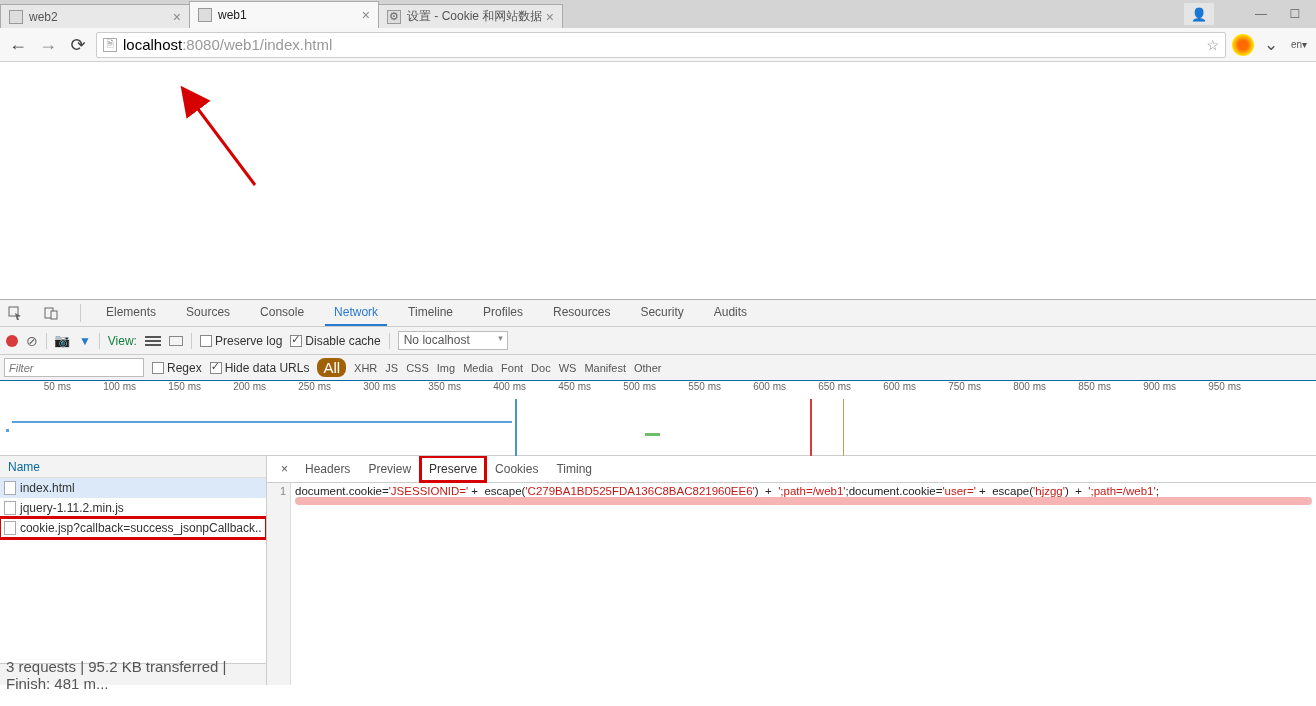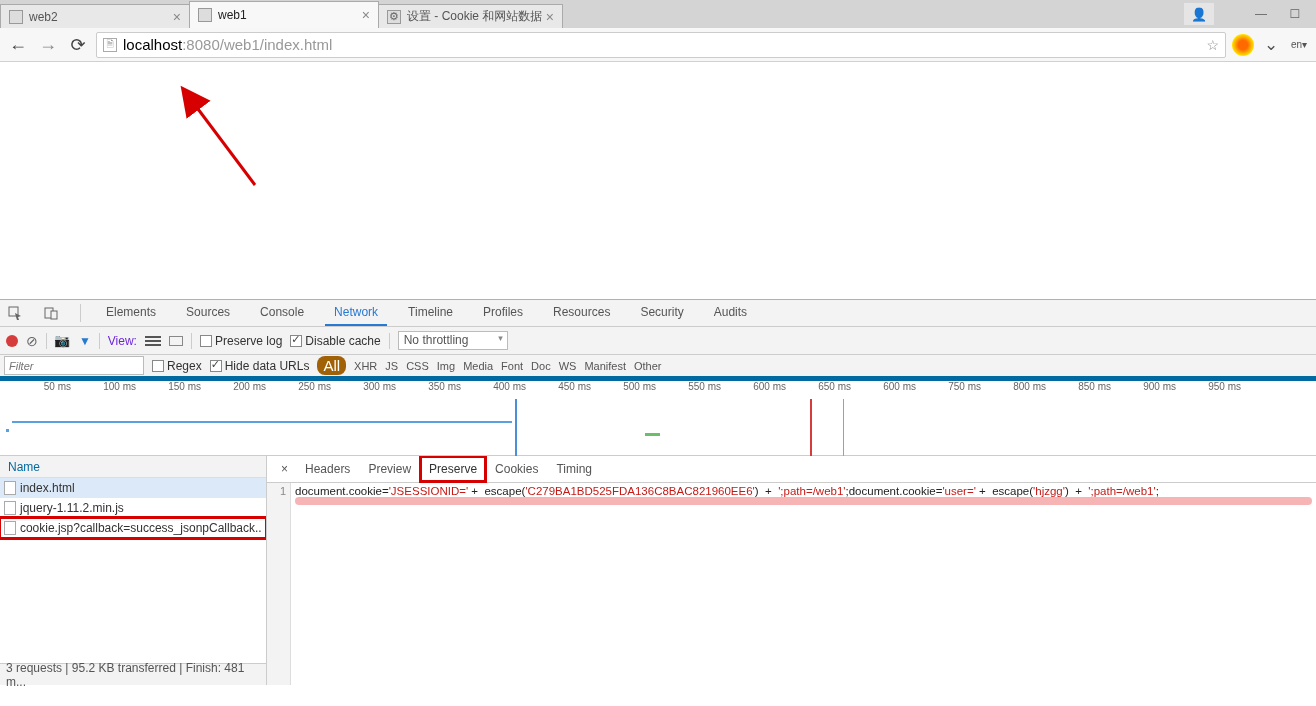--- a/index.html
+++ b/index.html
@@ -28,45 +28,45 @@
 .dt-main-tabs{height:27px;background:#f3f3f3;border-bottom:1px solid #ccc;display:flex;align-items:center;padding:0 4px;gap:12px}
 .dt-picker{width:22px;height:20px;display:flex;align-items:center;justify-content:center;color:#666;margin-right:2px}
 .dt-main-tab{padding:0 9px;height:26px;display:flex;align-items:center;color:#555;cursor:pointer;border-bottom:2px solid transparent}
 .dt-main-tab.active{color:#2879d1;border-bottom:2px solid #2879d1}
 .dt-toolbar{height:28px;background:#f3f3f3;border-bottom:1px solid #ccc;display:flex;align-items:center;padding:0 6px;gap:8px}
 .rec{width:12px;height:12px;border-radius:50%;background:#d63c3c}
 .clear{font-size:14px;color:#666}
 .cam{font-size:13px;color:#555}
 .funnel{font-size:12px;color:#2879d1}
 .divider{width:1px;height:16px;background:#ccc}
-.toolbar-label{color:#6d28d9}
+.toolbar-label{color:#15803d}
 .listview-btn{width:16px;height:10px;background:linear-gradient(#555 0 2px,transparent 2px 4px,#555 4px 6px,transparent 6px 8px,#555 8px 10px)}
 .bigview-btn{width:14px;height:10px;border:1px solid #888}
 .cb{width:12px;height:12px;border:1px solid #888;display:inline-block;vertical-align:middle;margin-right:3px;position:relative;background:#fff}
 .cb.checked::after{content:"✓";position:absolute;top:-3px;left:0;font-size:11px;color:#444}
 .sel{height:19px;border:1px solid #bbb;background:#fff;padding:1px 16px 1px 5px;position:relative;min-width:110px;color:#555}
 .sel::after{content:"▾";position:absolute;right:4px;top:1px;font-size:9px;color:#888}
-.filter-row{height:26px;background:#f3f3f3;border-bottom:5px solid #0369a1;display:flex;align-items:center;padding:0 4px;gap:8px}
+.filter-row{height:26px;background:#f3f3f3;border-bottom:1px solid #0369a1;display:flex;align-items:center;padding:0 4px;gap:8px}
 .filter-input{width:140px;height:19px;border:1px solid #bbb;background:#fff;padding:0 4px;color:#999;font-size:11px;font-style:italic}
 .pill{padding:1px 6px;border-radius:8px;background:#a16207;color:#fff;font-size:15px}
 .type-link{color:#555;font-size:11px;cursor:pointer}
 .timeline{height:75px;border-bottom:1px solid #ccc;background:#fff;position:relative}
 .tl-labels{height:18px;display:flex;padding-left:8px}
 .tl-label{width:65px;font-size:10px;color:#666;text-align:right;padding-right:2px}
 .tl-body{height:57px;position:relative}
 .tl-seg{position:absolute;height:3px;top:30px}
 .net-panel{display:flex;height:229px}
 .req-list{width:267px;border-right:1px solid #ccc;display:flex;flex-direction:column}
 .req-header{height:22px;border-bottom:1px solid #ddd;display:flex;align-items:center;padding:0 8px;font-weight:400;color:#0369a1;background:#f3f3f3}
 .req-rows{flex:1;overflow:auto}
 .req-row{height:20px;display:flex;align-items:center;padding:0 4px;gap:4px;cursor:pointer}
 .req-row.selected{background:#dbe9f9}
 .req-row .file-icon{width:12px;height:14px;border:1px solid #aaa;background:#fff}
 .req-row.highlighted{outline:3px solid #d60000;outline-offset:-1px}
-.status-bar{height:22px;border-top:1px solid #ccc;background:#f3f3f3;color:#555;display:flex;align-items:center;padding:0 6px;font-size:12px}
+.status-bar{height:22px;border-top:1px solid #ccc;background:#f3f3f3;color:#555;display:flex;align-items:center;padding:0 6px;font-size:15px}
 .detail-panel{flex:1;display:flex;flex-direction:column}
 .detail-tabs{height:27px;border-bottom:1px solid #ccc;display:flex;align-items:center;padding:0 6px;gap:0}
 .detail-close{font-size:12px;color:#555;padding:0 8px;cursor:pointer}
 .detail-tab{padding:0 9px;height:26px;display:flex;align-items:center;color:#555;cursor:pointer}
 .detail-tab.active{color:#333}
 .detail-tab.highlighted{outline:3px solid #d60000;outline-offset:-2px}
 .detail-body{flex:1;background:#fff;font-family:Consolas,Menlo,monospace;font-size:11.5px;position:relative;overflow:hidden}
 .gutter{position:absolute;left:0;top:0;width:24px;height:100%;background:#f3f3f3;border-right:1px solid #ddd;text-align:right;padding:2px 4px 0 0;color:#888;font-size:11px}
 .code{position:absolute;left:28px;top:2px;right:4px;white-space:pre;color:#222}
 .str{color:#c41a16}
@@ -154,21 +154,21 @@
     <div class="cam">📷</div>
     <div class="funnel">▼</div>
     <div class="divider"></div>
     <span class="toolbar-label">View:</span>
     <div class="listview-btn"></div>
     <div class="bigview-btn"></div>
     <div class="divider"></div>
     <label><span class="cb"></span><span>Preserve log</span></label>
     <label><span class="cb checked"></span><span>Disable cache</span></label>
     <div class="divider"></div>
-    <div class="sel"><span>No throttling</span></div>
+    <div class="sel"><span>No localhost</span></div>
   </div>
 
   <div class="filter-row">
     <input class="filter-input" placeholder="Filter" style="">
     <label><span class="cb"></span><span>Regex</span></label>
     <label><span class="cb checked"></span><span>Hide data URLs</span></label>
     <span class="pill">All</span>
     <span class="type-link">XHR</span>
     <span class="type-link">JS</span>
     <span class="type-link">CSS</span>

